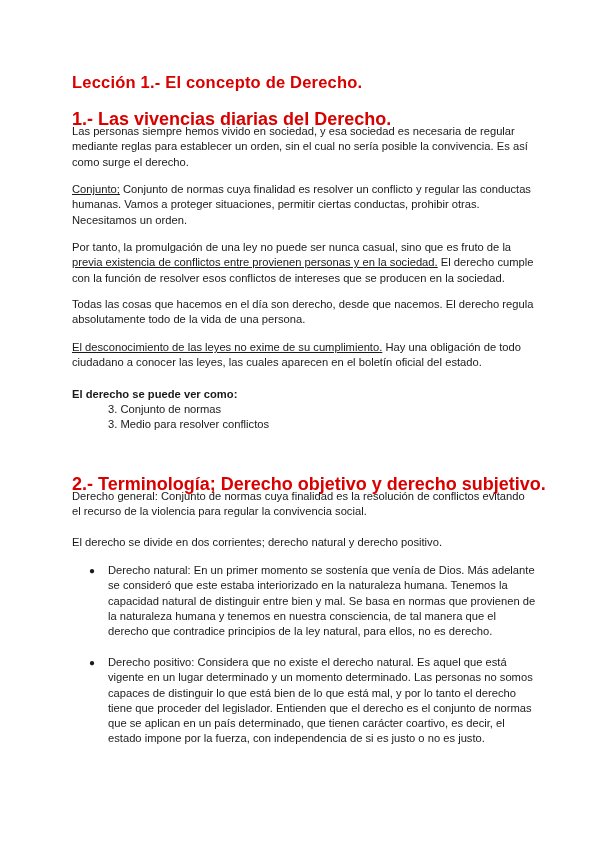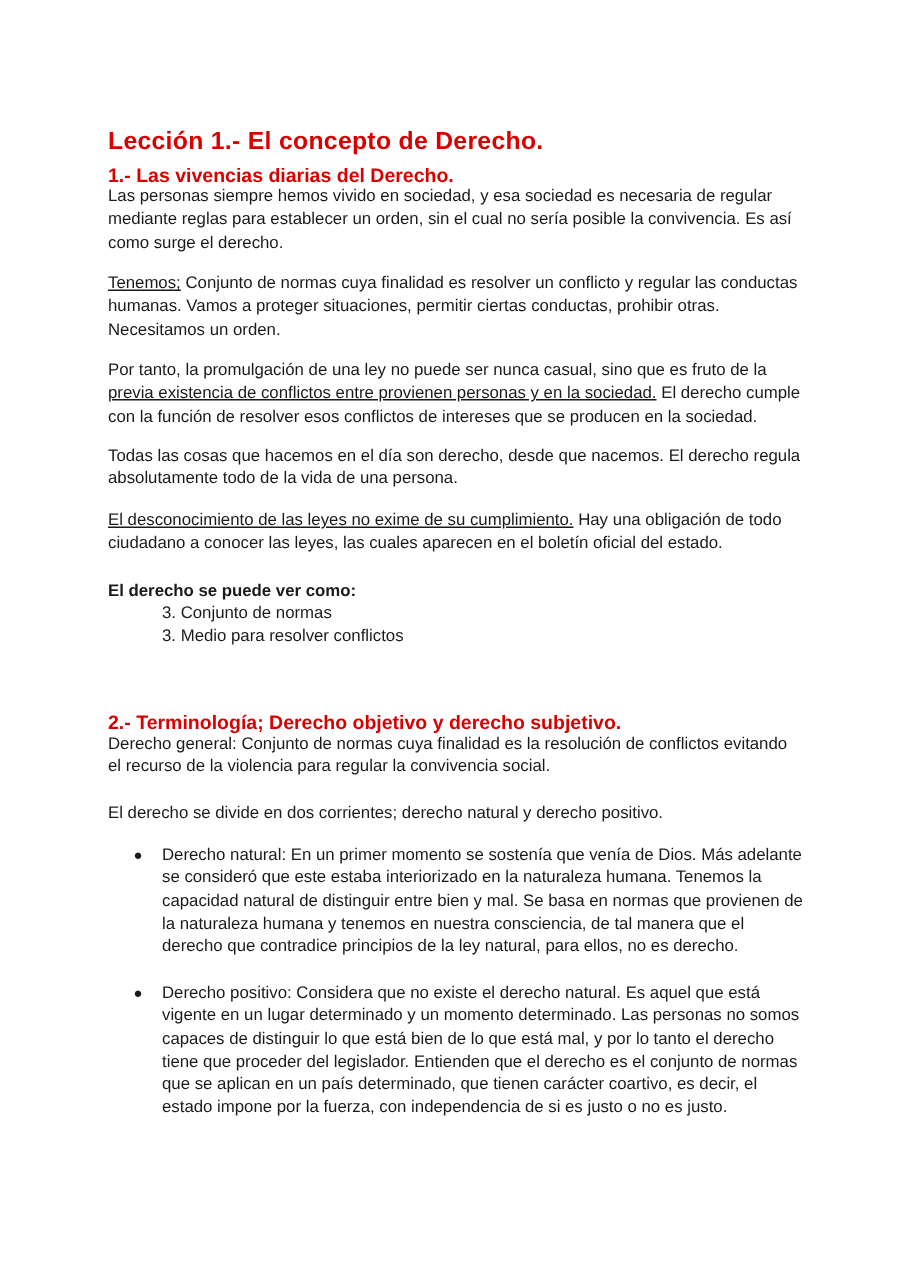--- a/index.html
+++ b/index.html
@@ -2,27 +2,27 @@
 <html><head>
 <meta charset="utf-8">
 <style>
   html, body { margin: 0; padding: 0; background: #ffffff; }
   body {
     width: 600px; height: 848px; overflow: hidden; position: relative;
     font-family: "Liberation Sans", sans-serif; color: #1a1a1a;
   }
   .page { position: absolute; left: 72px; top: 0; width: 460px; }
   .title {
-    position: absolute; top: 85px; left: 0;
+    position: absolute; top: 73px; left: 0;
     font-size: 16.5px; font-weight: bold; color: #d90000; letter-spacing: 0.2px;
     white-space: nowrap; margin: 0;
   }
   .h2 {
     position: absolute; left: 0; margin: 0;
-    font-size: 13px; font-weight: bold; color: #d90000; white-space: nowrap;
+    font-size: 18px; font-weight: bold; color: #d90000; white-space: nowrap;
   }
   .para {
     position: absolute; left: 0; width: 462px; margin: 0;
     font-size: 11.2px; line-height: 15.3px; color: #1a1a1a;
   }
   .u { text-decoration: underline; }
   .i { }
   .b { font-weight: bold; }
   .olist { position: absolute; left: 36px; margin: 0; padding: 0; list-style: none;
            font-size: 11.2px; line-height: 15px; }
@@ -35,21 +35,21 @@
 <body>
 
 <div class="page">
 
   <h1 class="title">Lección 1.- El concepto de Derecho.</h1>
 
   <h2 class="h2" style="top:109px">1.- Las vivencias diarias del Derecho.</h2>
 
   <p class="para" style="top:124px">Las personas siempre hemos vivido en sociedad, y esa sociedad es necesaria de regular mediante reglas para establecer un orden, sin el cual no sería posible la convivencia. Es así como surge el derecho.</p>
 
-  <p class="para" style="top:182px"><span class="u">Tenemos;</span><span> Conjunto de normas cuya finalidad es resolver un conflicto y regular las conductas humanas. Vamos a proteger situaciones, permitir ciertas conductas, prohibir otras. Necesitamos un orden.</span></p>
+  <p class="para" style="top:182px"><span class="u">Conjunto;</span><span> Conjunto de normas cuya finalidad es resolver un conflicto y regular las conductas humanas. Vamos a proteger situaciones, permitir ciertas conductas, prohibir otras. Necesitamos un orden.</span></p>
 
   <p class="para" style="top:240px"><span>Por tanto, la promulgación de una ley no puede ser nunca casual, sino que es fruto de la </span><span class="u">previa existencia de conflictos entre provienen personas y en la sociedad.</span><span> El derecho cumple con la función de resolver esos conflictos de intereses que se producen en la sociedad.</span></p>
 
   <p class="para" style="top:297px">Todas las cosas que hacemos en el día son derecho, desde que nacemos. El derecho regula absolutamente todo de la vida de una persona.</p>
 
   <p class="para" style="top:340px"><span class="u">El desconocimiento de las leyes no exime de su cumplimiento.</span><span> Hay una obligación de todo ciudadano a conocer las leyes, las cuales aparecen en el boletín oficial del estado.</span></p>
 
   <p class="para b" style="top:387px">El derecho se puede ver como:</p>
 
   <ol class="olist" style="top:402px">

